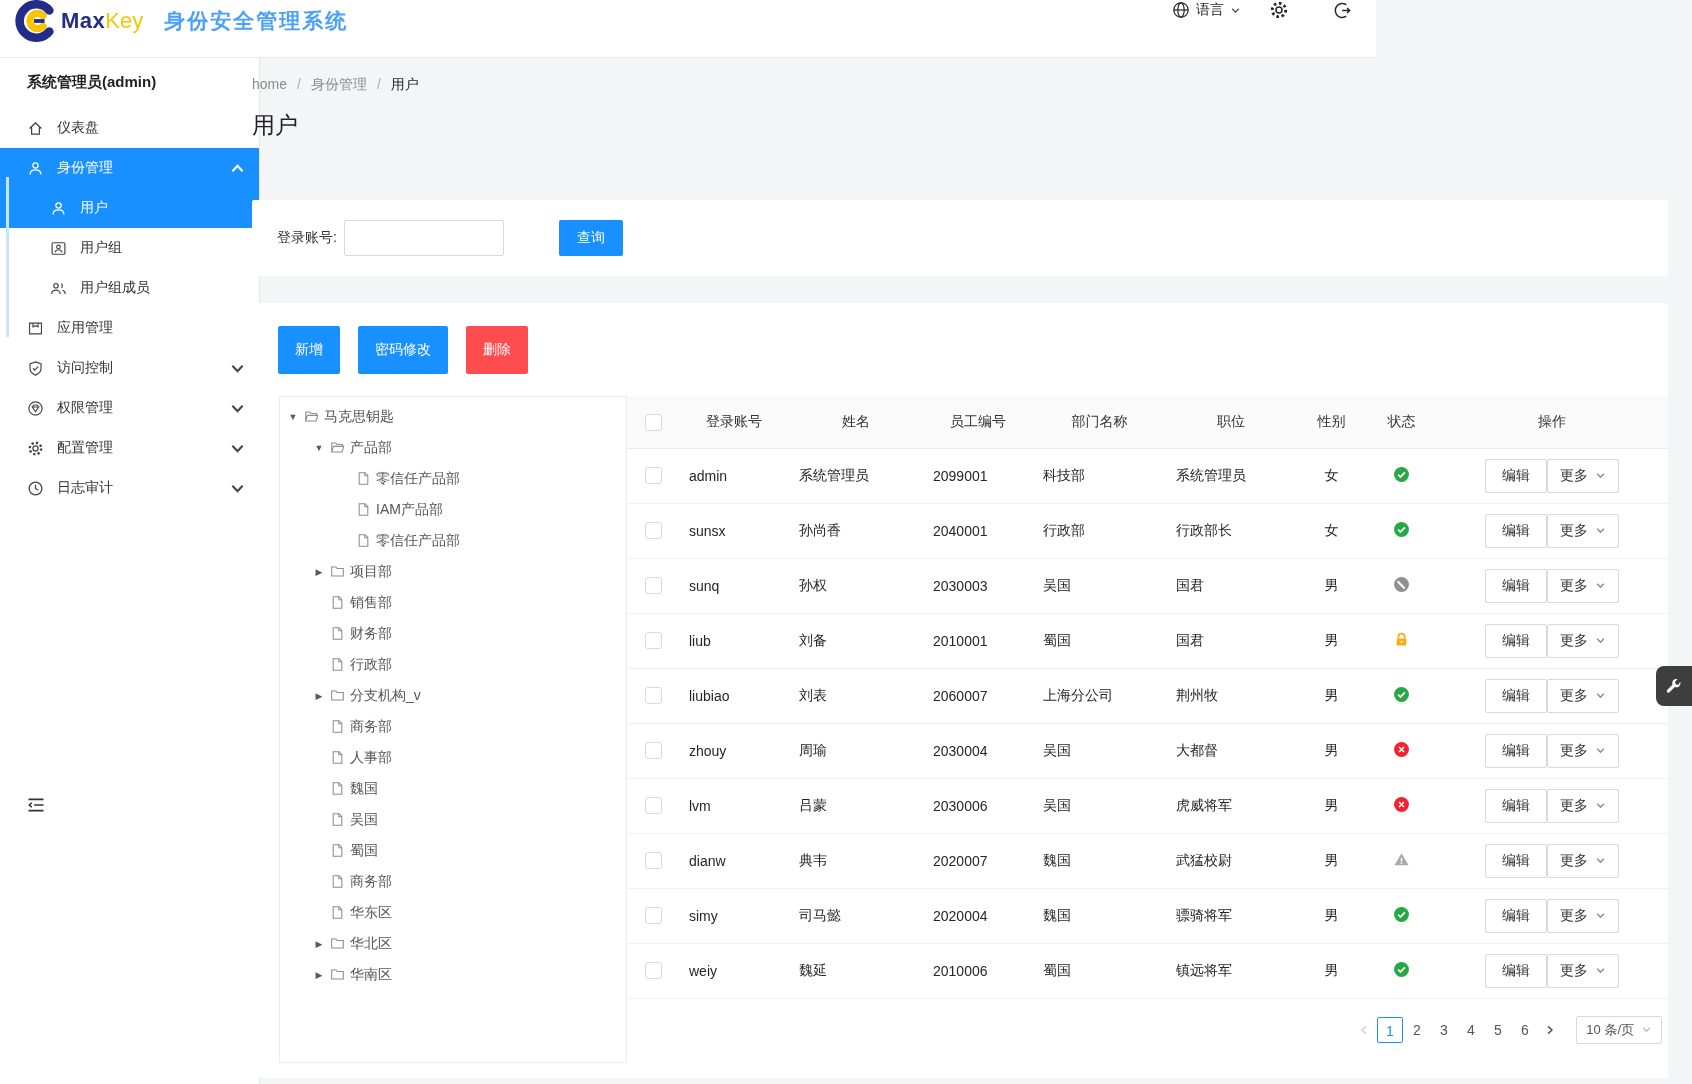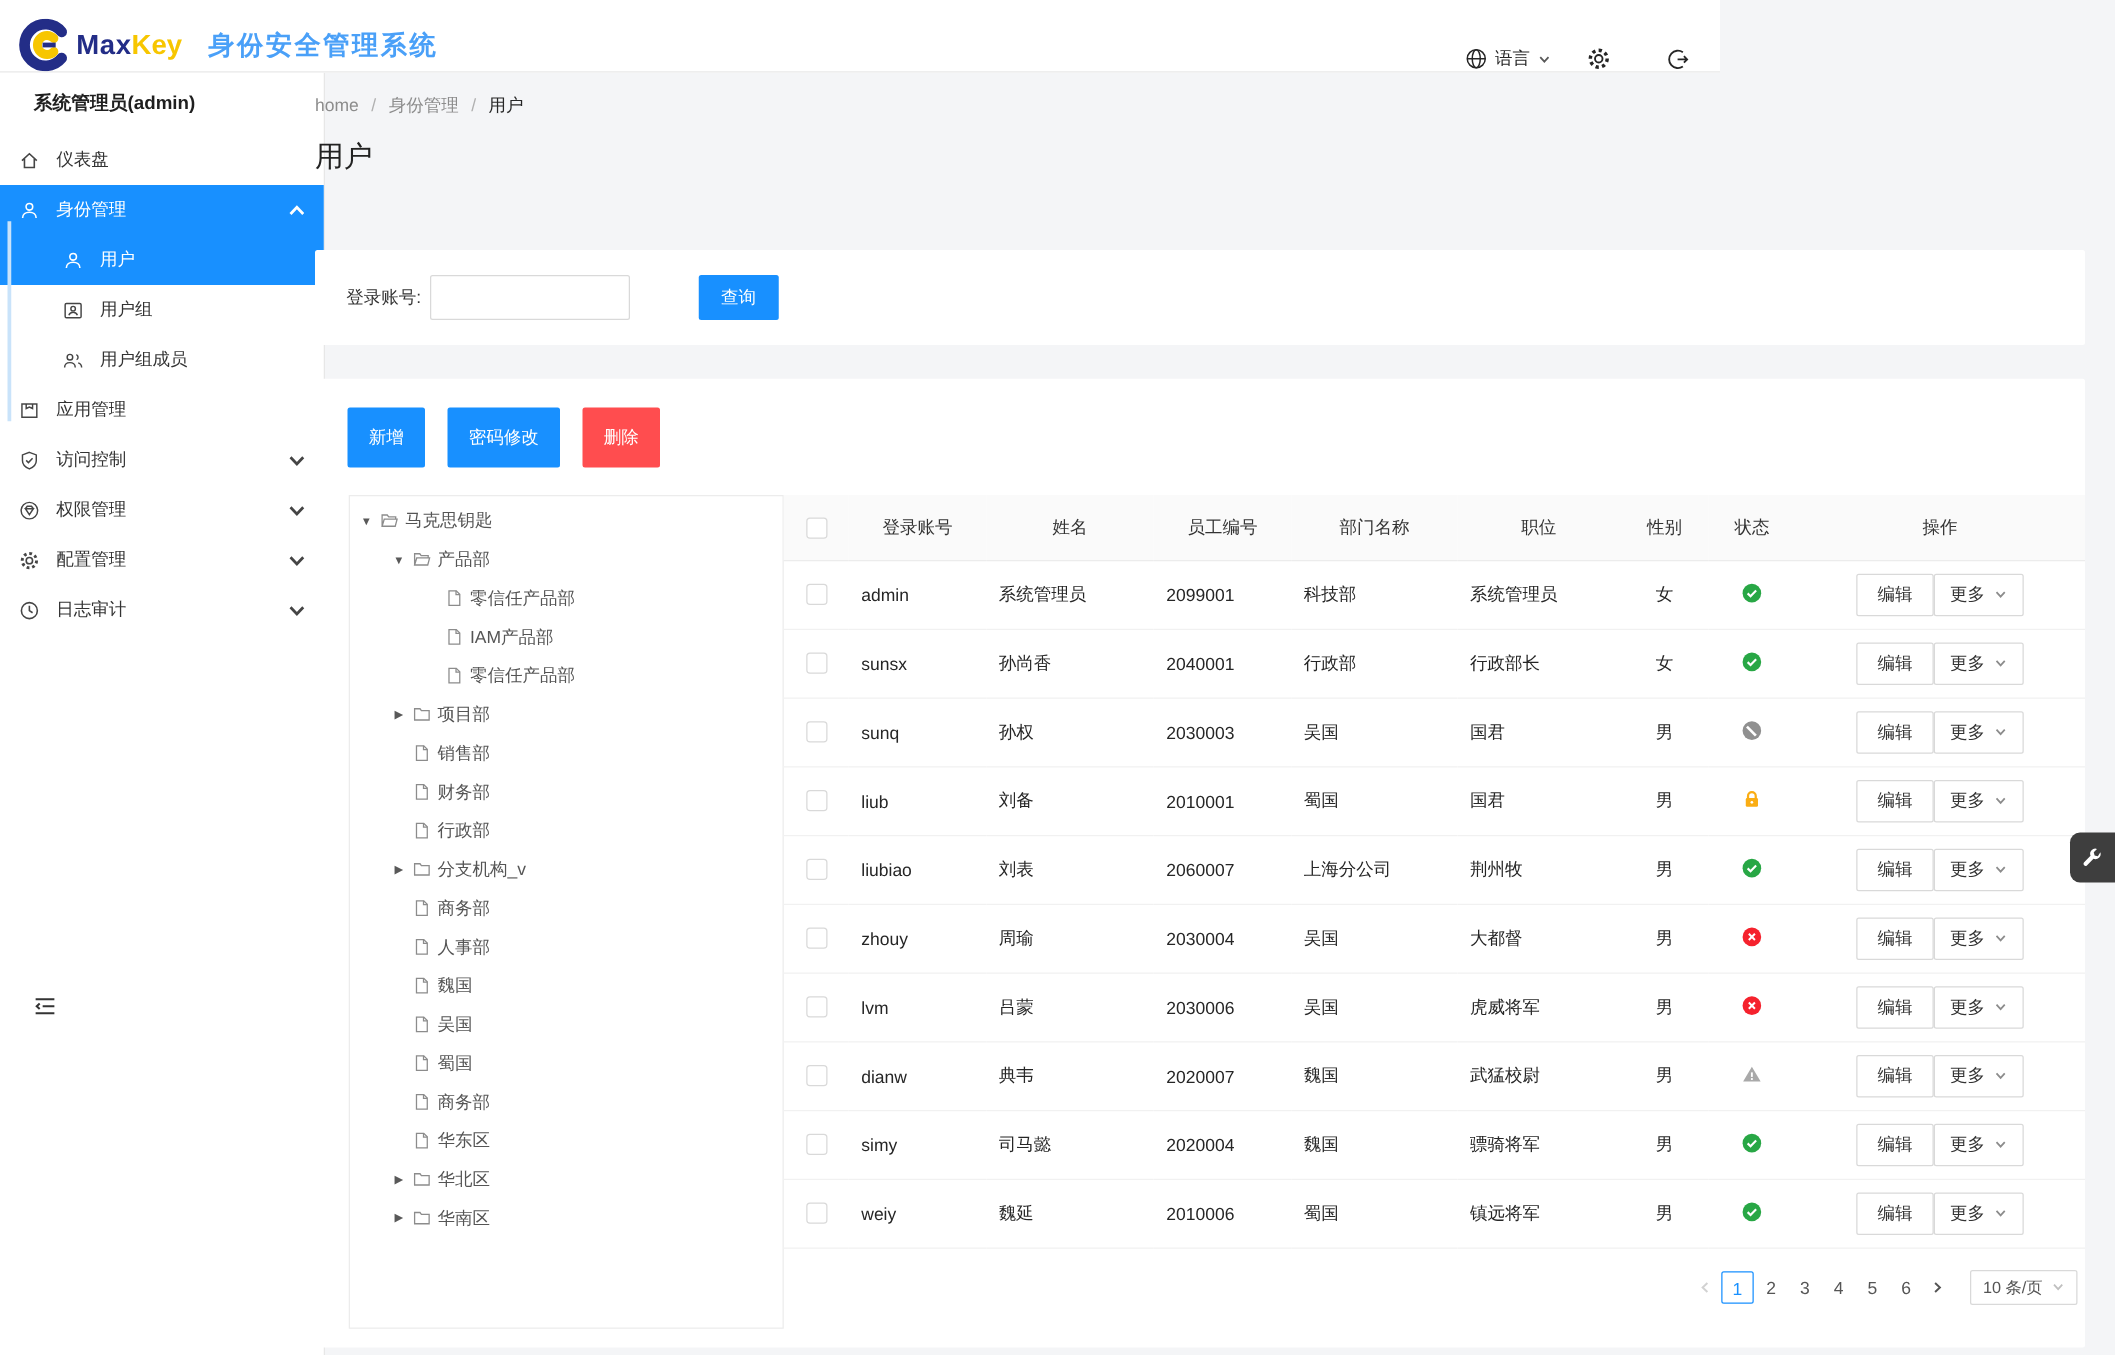--- a/index.html
+++ b/index.html
@@ -2,38 +2,38 @@
 <html><head>
 <meta charset="utf-8">
 <style>
 *{margin:0;padding:0;box-sizing:border-box}
 html,body{width:1692px;height:1084px;overflow:hidden;background:#f4f5f7;
   font-family:"Liberation Sans","DejaVu Sans",sans-serif;font-size:14px;color:#333}
 .icon{display:inline-block}
 .icon svg{width:100%;height:100%;display:block}
 
 .topbar{position:absolute;top:0;left:0;width:1376px;height:58px;background:#fff;
-  border-bottom:1px solid #e9e9e9;display:flex;align-items:flex-end;z-index:5}
+  border-bottom:1px solid #e9e9e9;display:flex;align-items:flex-start;z-index:5}
 .brand{display:flex;align-items:center;margin-left:14px;cursor:pointer}
 .logo{width:42px;height:42px}
 .brand-max{font-size:22px;font-weight:bold;color:#232d87;margin-left:5px;letter-spacing:.5px}
-.brand-key{font-size:22px;font-weight:bold;color:#f7c600}
+.brand-key{font-size:22px;font-weight:normal;color:#f7c600}
 .brand-product{font-size:21px;font-weight:bold;color:#4aa0f8;margin-left:21px;letter-spacing:2px}
 .topbar-right{margin-left:auto;display:flex;align-items:center;padding-right:24px}
 .lang{display:flex;align-items:center;gap:6px;cursor:pointer;color:#262626}
 .lang .icon{width:18px;height:18px;color:#262626}
 .lang .chev{width:11px;height:11px;color:#595959}
 .top-gear{width:20px;height:20px;color:#262626;margin-left:28px;cursor:pointer}
 .top-logout{width:19px;height:19px;color:#262626;margin-left:44px;cursor:pointer}
 
 .sidebar{position:absolute;top:58px;left:0;width:260px;height:1026px;background:#fff;
   border-right:1px solid #e7e7e7}
 .sidebar-user{padding:15px 0 0 27px;font-weight:bold;font-size:15px;color:#1f1f1f;height:38px}
 .menu{margin-top:12px;position:relative}
-.menu-item{height:40px;display:flex;align-items:center;padding-left:15px;color:#333;cursor:pointer}
+.menu-item{height:40px;display:flex;align-items:center;padding-left:27px;color:#333;cursor:pointer}
 .menu-item .icon{width:17px;height:17px;margin-right:13px;color:#454545;flex:none}
 .menu-item.sub{padding-left:50px}
 .menu-item.active{background:#1890ff;color:#fff}
 .menu-item.active .icon{color:#fff}
 .mlabel{font-size:14px}
 .arrow{margin-left:auto;margin-right:22px;width:11px;height:11px;color:#595959;flex:none}
 .menu-item.active .arrow{color:#fff}
 .arrow.up svg{transform:rotate(180deg)}
 .sub-accent{position:absolute;left:6px;top:69px;width:3px;height:160px;background:#c9e3fa}
 .collapse-btn{position:absolute;left:26px;top:737px;width:20px;height:20px;color:#333;cursor:pointer}

